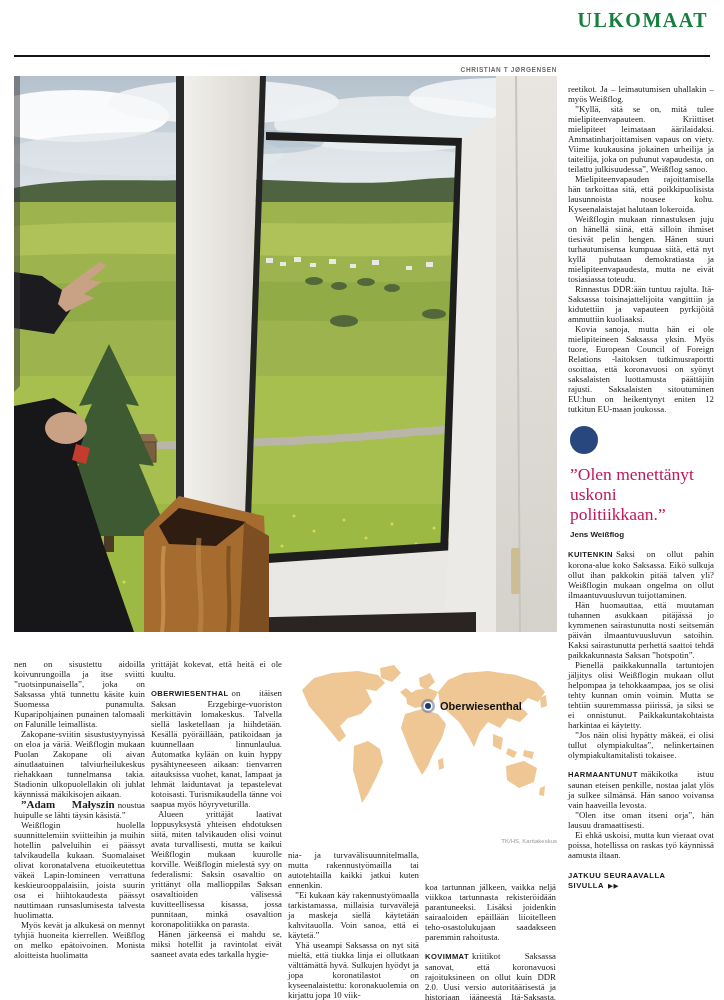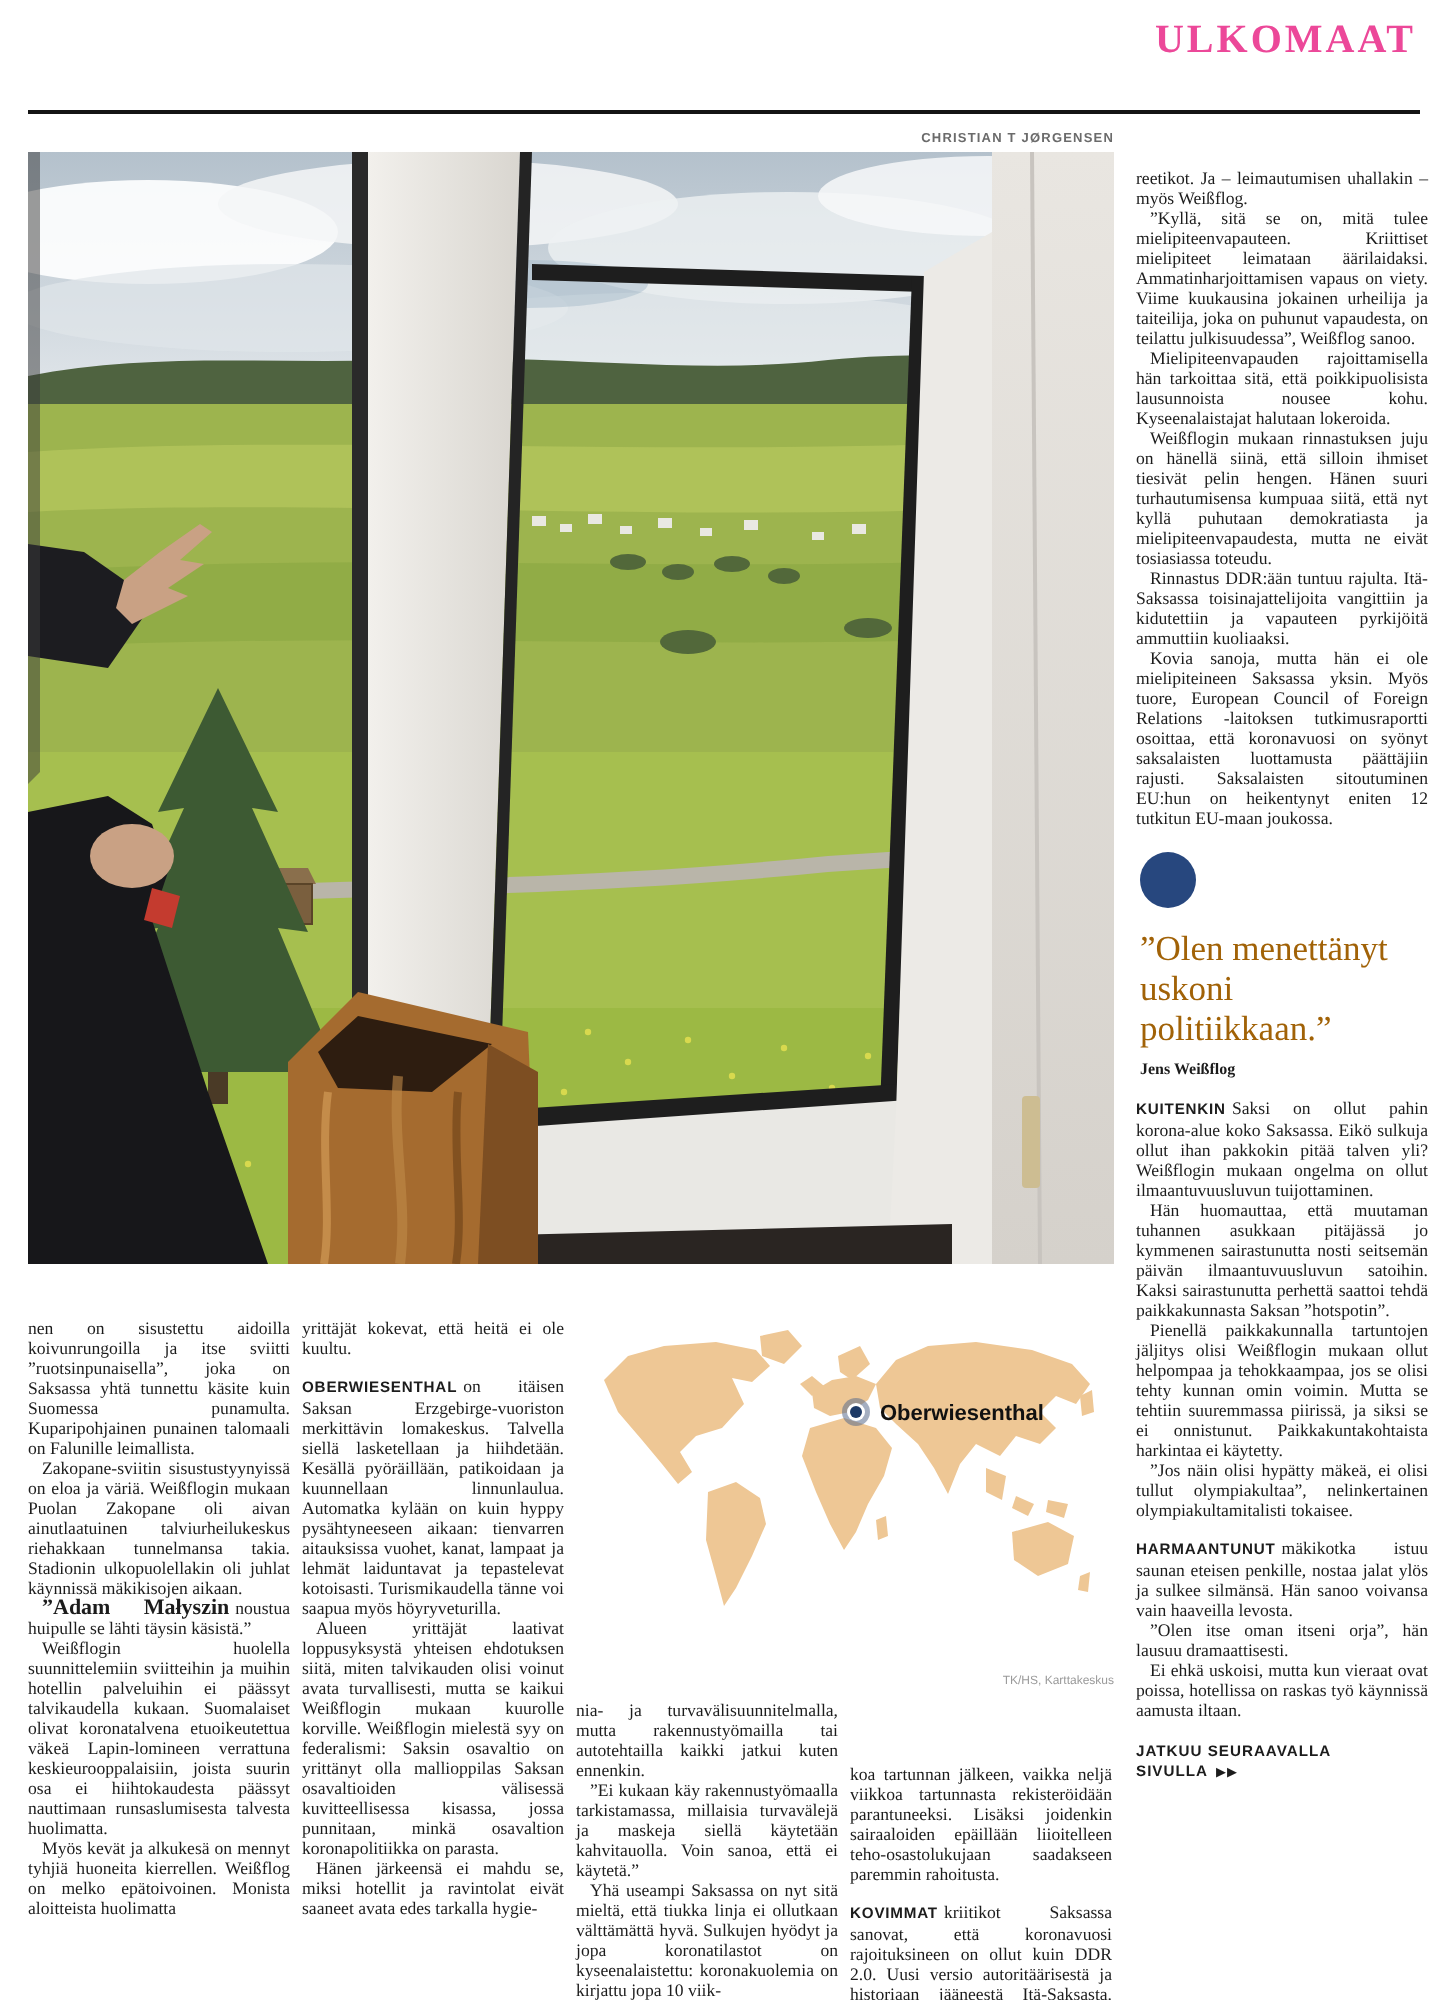--- a/index.html
+++ b/index.html
@@ -1,19 +1,19 @@
 <!DOCTYPE html>
 <html lang="fi"><head>
 <meta charset="utf-8">
 <style>
   html,body{margin:0;padding:0;background:#ffffff;}
   #page{position:relative;width:724px;height:1000px;background:#fff;overflow:hidden;
         font-family:"Liberation Serif",serif;color:#1c1c1c;}
   .masthead{position:absolute;top:9px;right:16px;font-size:20px;font-weight:bold;
-        color:#ec4899;letter-spacing:1.5px;font-family:"Liberation Serif",serif;}
+        color:#15803d;letter-spacing:1.5px;font-family:"Liberation Serif",serif;}
   .rule{position:absolute;left:14px;width:696px;top:55px;height:2px;background:#141414;}
   .credit{position:absolute;top:66px;left:14px;width:543px;text-align:right;
         font-family:"Liberation Sans",sans-serif;font-size:6.5px;letter-spacing:.6px;
         color:#6b6b6b;font-weight:bold;}
   .photo{position:absolute;left:14px;top:76px;width:543px;height:556px;overflow:hidden;}
   .photo svg{display:block;}
 
   
   .rightcol{position:absolute;left:568px;top:84px;width:146px;font-size:8.8px;
         line-height:10px;text-align:justify;hyphens:auto;}
@@ -28,23 +28,23 @@
         letter-spacing:.4px;}
   .lead:empty{display:none;}
   .lead:not(:empty){margin-right:3px;}
   .serifbold{font-family:"Liberation Serif",serif;font-weight:bold;font-size:11px;letter-spacing:0;}
 
   
   .quoteblock{margin:12px 0 4px 2px;}
   .qicon{width:28px;height:28px;border-radius:50%;background:#27477e;position:relative;overflow:hidden;}
   .qicon span{position:absolute;left:7px;top:-9px;color:#fff;font-size:38px;
         font-family:"Liberation Serif",serif;font-weight:bold;}
-  .qtext{margin-top:10px;font-size:17.5px;line-height:20px;color:#a16207;
+  .qtext{margin-top:10px;font-size:17.5px;line-height:20px;color:#be185d;
         font-family:"Liberation Serif",serif;text-align:left;}
-  .qattr{margin-top:6px;font-family:Liberation Serif, serif;font-size:8px;font-weight:bold;}
+  .qattr{margin-top:6px;font-family:Liberation Sans, sans-serif;font-size:8px;font-weight:bold;}
 
   .continues{margin-top:11px;font-family:"Liberation Sans",sans-serif;font-weight:bold;
         font-size:7.6px;letter-spacing:.5px;text-align:left;}
   .continues .arr{margin-left:4px;font-family:"DejaVu Sans",sans-serif;font-size:6.5px;}
 
   
   .map{position:absolute;left:288px;top:662px;width:269px;height:184px;}
   .mapcredit{position:absolute;right:0;bottom:2px;font-family:"Liberation Sans",sans-serif;
         font-size:6px;color:#9a9a9a;}
 </style>

